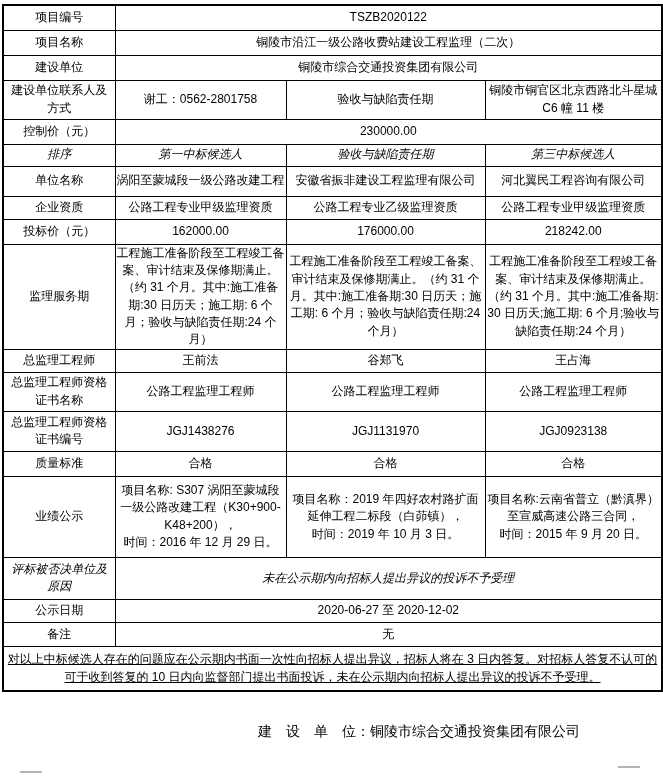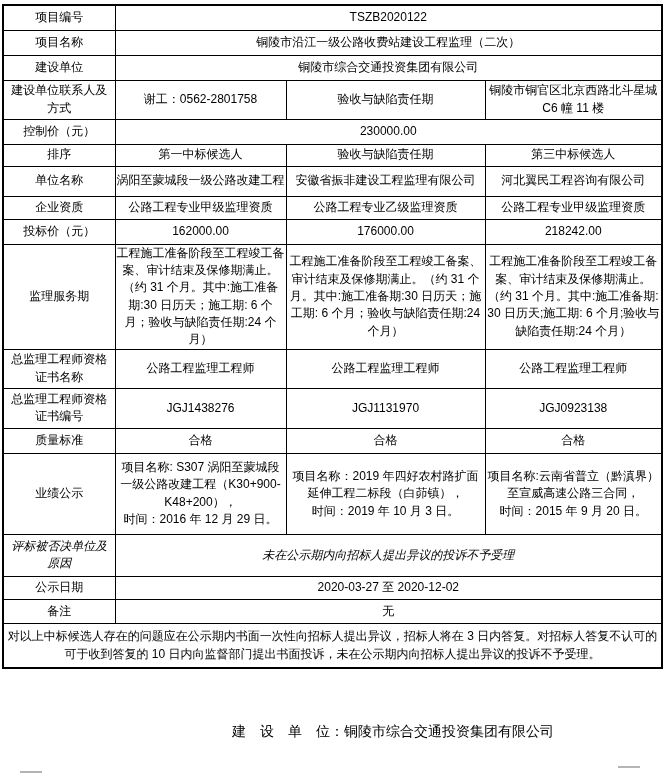--- a/index.html
+++ b/index.html
@@ -39,41 +39,41 @@
   table.bid-table td.lbl {
     padding: 0 5px;
   }
   td.prewrap { white-space: pre-line; }
   td.note-cell {
     text-align: left;
     padding: 2px 4px;
     line-height: 1.55;
   }
   
-  tr.h22 { height: 22px; }
+  tr.h22 { height: 22px; font-style: italic; }
   tr.h23 { height: 23px; }
   tr.h24 { height: 24px; }
   tr.h25 { height: 25px; }
   tr.h30 { height: 30px; margin-top: 48px; }
   tr.h39 { height: 39px; }
   tr.h40 { height: 40px; }
   tr.h42 { height: 42px; font-style: italic; }
-  tr.h45 { height: 45px; }
+  tr.h45 { height: 45px; text-decoration: underline; }
   tr.h81 { height: 81px; }
   tr.h97 { height: 97px; }
 
   .footer {
     position: absolute;
     top: 684px;
     left: 232px;
     font-size: 14px;
     line-height: 19px;
     white-space: pre;
   }
-  .footer .line { display: block; }
+  .footer .line { display: block; margin-left: 26px; }
 
   .frag {
     position: absolute;
     background: #b4b4b4;
   }
   .frag-left  { left: 20px;  top: 771px; width: 22px; height: 2px; }
   .frag-right { left: 618px; top: 766px; width: 22px; height: 2px; }
 </style>
 </head>
 <body>
@@ -133,20 +133,26 @@
         <td>162000.00</td>
         <td>176000.00</td>
         <td>218242.00</td>
       </tr>
       <tr class="h97">
         <td class="lbl">监理服务期</td>
         <td>工程施工准备阶段至工程竣工备案、审计结束及保修期满止。（约 31 个月。其中:施工准备期:30 日历天；施工期: 6 个月；验收与缺陷责任期:24 个月）</td>
         <td>工程施工准备阶段至工程竣工备案、审计结束及保修期满止。（约 31 个月。其中:施工准备期:30 日历天；施工期: 6 个月；验收与缺陷责任期:24 个月）</td>
         <td>工程施工准备阶段至工程竣工备案、审计结束及保修期满止。（约 31 个月。其中:施工准备期:30 日历天;施工期: 6 个月;验收与缺陷责任期:24 个月）</td>
       </tr>
+      <tr class="h23">
+        <td class="lbl">总监理工程师</td>
+        <td>王前法</td>
+        <td>谷郑飞</td>
+        <td>王占海</td>
+      </tr>
       <tr class="h39">
         <td class="lbl">总监理工程师资格证书名称</td>
         <td>公路工程监理工程师</td>
         <td>公路工程监理工程师</td>
         <td>公路工程监理工程师</td>
       </tr>
       <tr class="h40">
         <td class="lbl">总监理工程师资格证书编号</td>
         <td>JGJ1438276</td>
         <td>JGJ1131970</td>
@@ -166,21 +172,21 @@
 时间：2019 年 10 月 3 日。</td>
         <td class="prewrap">项目名称:云南省普立（黔滇界）至宣威高速公路三合同，
 时间：2015 年 9 月 20 日。</td>
       </tr>
       <tr class="h42">
         <td class="lbl">评标被否决单位及原因</td>
         <td colspan="3">未在公示期内向招标人提出异议的投诉不予受理</td>
       </tr>
       <tr class="h23">
         <td class="lbl">公示日期</td>
-        <td colspan="3">2020-03-27 至 2020-12-02</td>
+        <td colspan="3">2020-06-27 至 2020-12-02</td>
       </tr>
       <tr class="h24">
         <td class="lbl">备注</td>
         <td colspan="3">无</td>
       </tr>
       <tr class="h45">
         <td colspan="4" class="note-cell">对以上中标候选人存在的问题应在公示期内书面一次性向招标人提出异议，招标人将在 3 日内答复。对招标人答复不认可的 可于收到答复的 10 日内向监督部门提出书面投诉，未在公示期内向招标人提出异议的投诉不予受理。</td>
       </tr>
     </tbody>
   </table>

